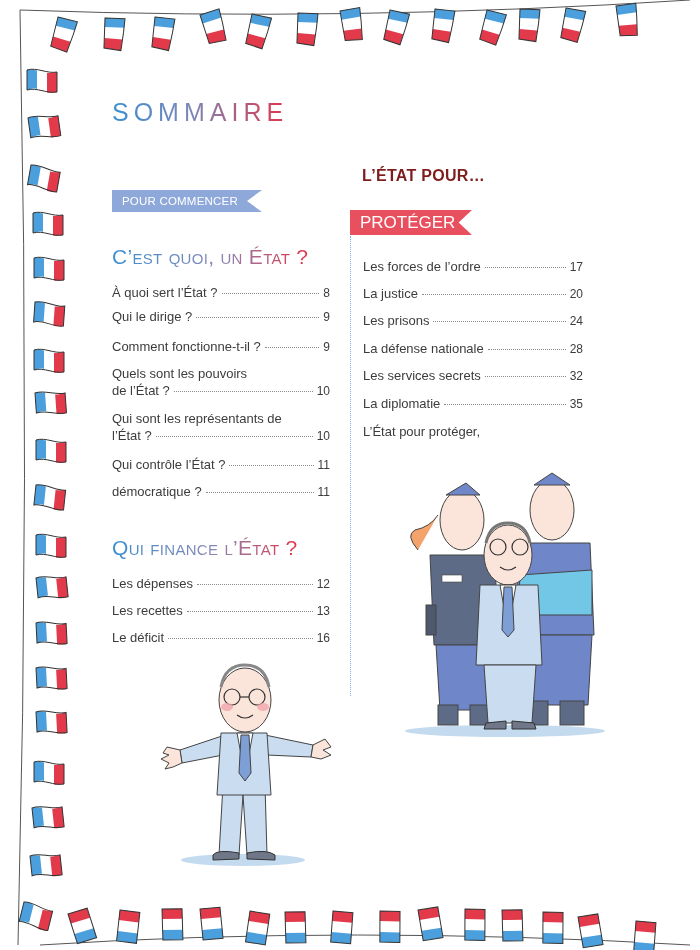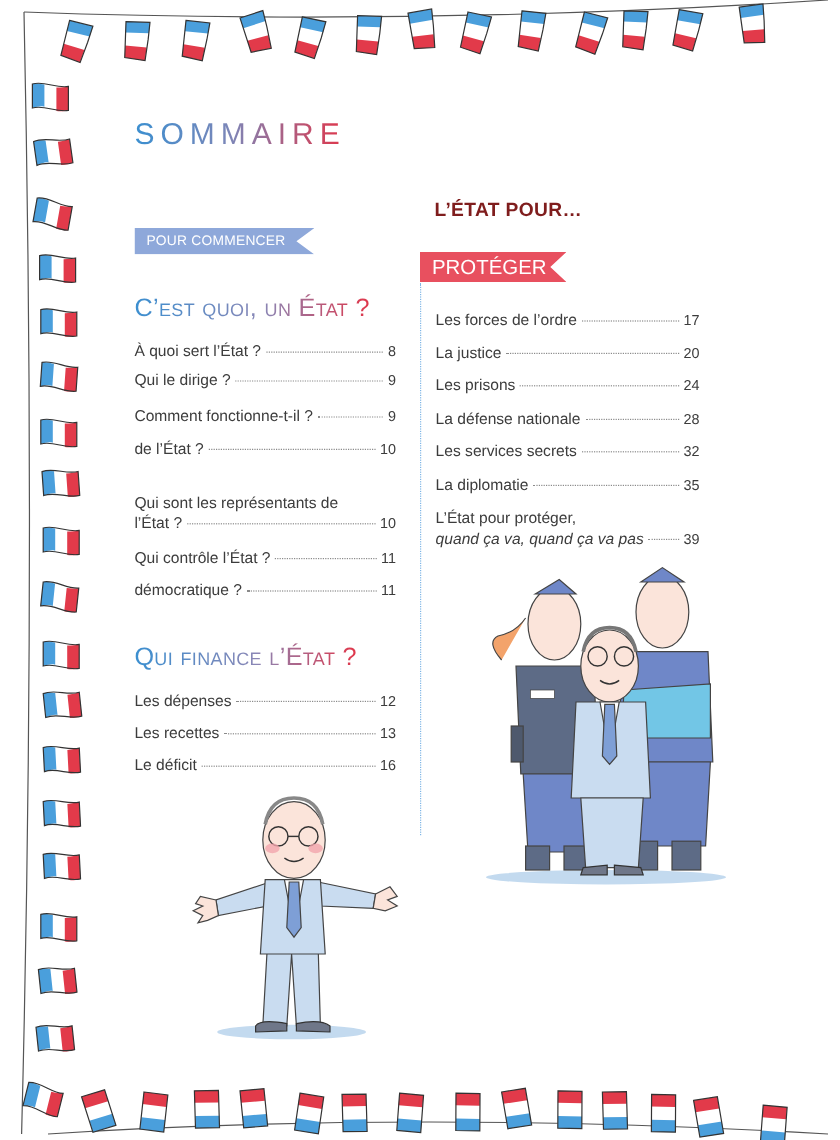--- a/index.html
+++ b/index.html
@@ -148,20 +148,23 @@
 </div>
 <div class="toc" style="left:112px; top:338px; width:218px;">
   <div class="row">
       <span class="lbl">Comment fonctionne-t-il ?</span>
       <span class="dots"></span>
       <span class="pg">9</span>
     </div>
 </div>
 <div class="toc" style="left:112px; top:365px; width:218px;">
   <div class="row">
+      <span class="lbl">Quels sont les pouvoirs</span>
+    </div>
+  <div class="row">
       <span class="lbl">de l’État ?</span>
       <span class="dots"></span>
       <span class="pg">10</span>
     </div>
 </div>
 <div class="toc" style="left:112px; top:410px; width:218px;">
   <div class="row">
       <span class="lbl">Qui sont les représentants de</span>
     </div>
   <div class="row">
@@ -253,25 +256,20 @@
 <div class="toc" style="left:363px; top:395px; width:220px;">
   <div class="row">
       <span class="lbl">La diplomatie</span>
       <span class="dots"></span>
       <span class="pg">35</span>
     </div>
 </div>
 <div class="toc" style="left:363px; top:423px; width:220px;">
   <div class="row">
       <span class="lbl">L’État pour protéger,</span>
-    </div>
-  <div class="row">
-      <span class="lbl it">quand ça va, quand ça va pas</span>
-      <span class="dots"></span>
-      <span class="pg">39</span>
     </div>
 </div>
 
 <svg class="illus" style="left:155px; top:655px;" width="180" height="215" viewBox="0 0 180 215" xmlns="http://www.w3.org/2000/svg">
   <ellipse cx="88" cy="205" rx="62" ry="6" fill="#a9cbe8" opacity="0.7"></ellipse>
 
   <path d="M68,130 L64,200 L84,200 L88,140 L92,200 L112,200 L110,130 Z" fill="#c9dcf0" stroke="#444" stroke-width="1"></path>
 
   <path d="M58,200 Q62,194 84,198 L84,204 L58,205 Z" fill="#6f7789" stroke="#333" stroke-width="1"></path>
   <path d="M92,198 Q112,194 120,200 L120,205 L92,204 Z" fill="#6f7789" stroke="#333" stroke-width="1"></path>

